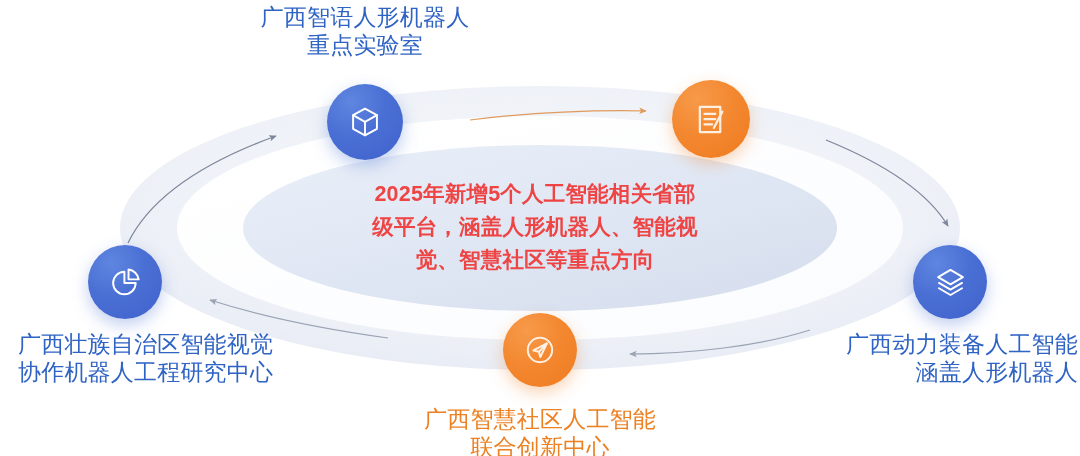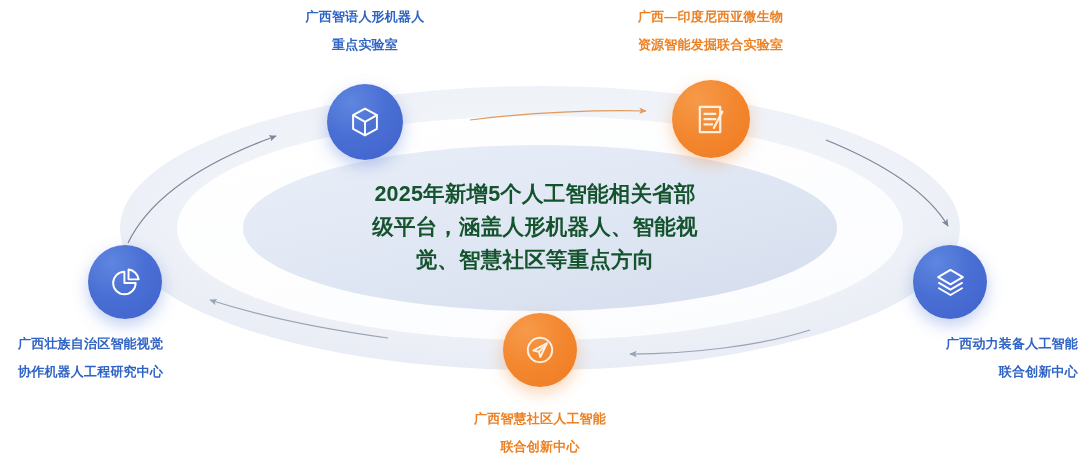--- a/index.html
+++ b/index.html
@@ -28,21 +28,21 @@
   
   .center-text {
     position: absolute;
     left: 370px;
     top: 178px;
     width: 330px;
     text-align: center;
     font-size: 21.5px;
     line-height: 33px;
     font-weight: bold;
-    color: #14532d;
+    color: #ef4444;
     letter-spacing: 0.2px;
     white-space: pre-wrap;
   }
 
   
   .node {
     position: absolute;
     border-radius: 50%;
     display: flex;
     align-items: center;
@@ -60,22 +60,22 @@
 
   #node-top-left    { left: 327px; top:  84px; width: 76px; height: 76px; }
   #node-top-right   { left: 672px; top:  80px; width: 78px; height: 78px; }
   #node-left        { left:  88px; top: 245px; width: 74px; height: 74px; }
   #node-right       { left: 913px; top: 245px; width: 74px; height: 74px; }
   #node-bottom      { left: 503px; top: 313px; width: 74px; height: 74px; }
 
   
   .label {
     position: absolute;
-    font-weight: bold;
-    font-size: 13px;
+    font-weight: normal;
+    font-size: 23px;
     line-height: 28px;
     letter-spacing: 0.2px;
     white-space: pre-wrap;
   }
   .label.blue   { color: #2f63c4; }
   .label.orange { color: #ec8022; }
 
   #label-top-left   { left: 225px; top:   3px; width: 280px; text-align: center; }
   #label-top-right  { left: 563px; top:   3px; width: 295px; text-align: center; }
   #label-left       { left:   2px; top: 330px; width: 265px; text-align: left; margin-left: 16px; }
@@ -188,25 +188,23 @@
         <circle cx="12" cy="12" r="8.6"></circle>
         <path d="M16.8 7.4 L7.4 12.3 L11.3 13.2 L12.2 17.0 Z"></path>
         <path d="M11.3 13.2 L16.8 7.4"></path>
       </svg>
     </span>
   </div>
 
   <div class="label blue" id="label-top-left">广西智语人形机器人
 重点实验室</div>
 
-  <div class="label orange" id="label-top-right">广西—印度尼西亚微生物
-资源智能发掘联合实验室</div>
 
   <div class="label blue" id="label-left">广西壮族自治区智能视觉
 协作机器人工程研究中心</div>
 
   <div class="label blue" id="label-right">广西动力装备人工智能
-联合创新中心</div>
+涵盖人形机器人</div>
 
   <div class="label orange" id="label-bottom">广西智慧社区人工智能
 联合创新中心</div>
 
 </div>
 
 </body></html>

